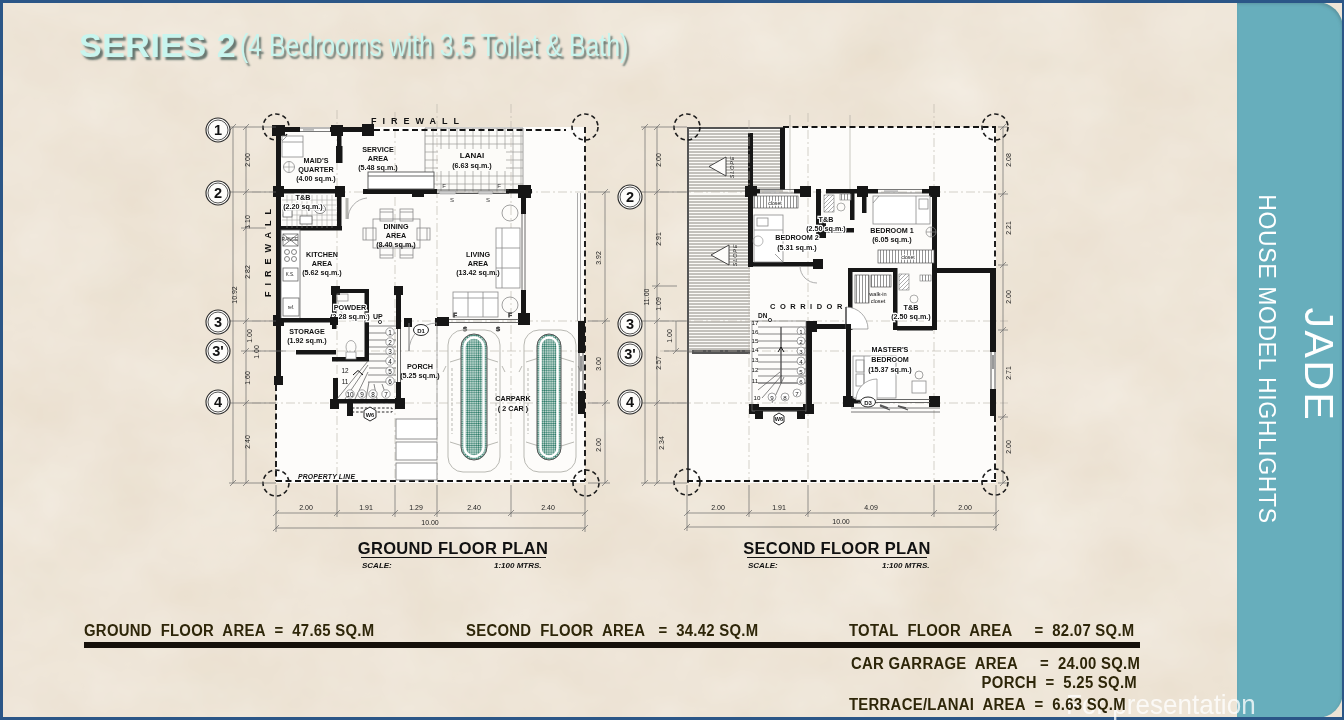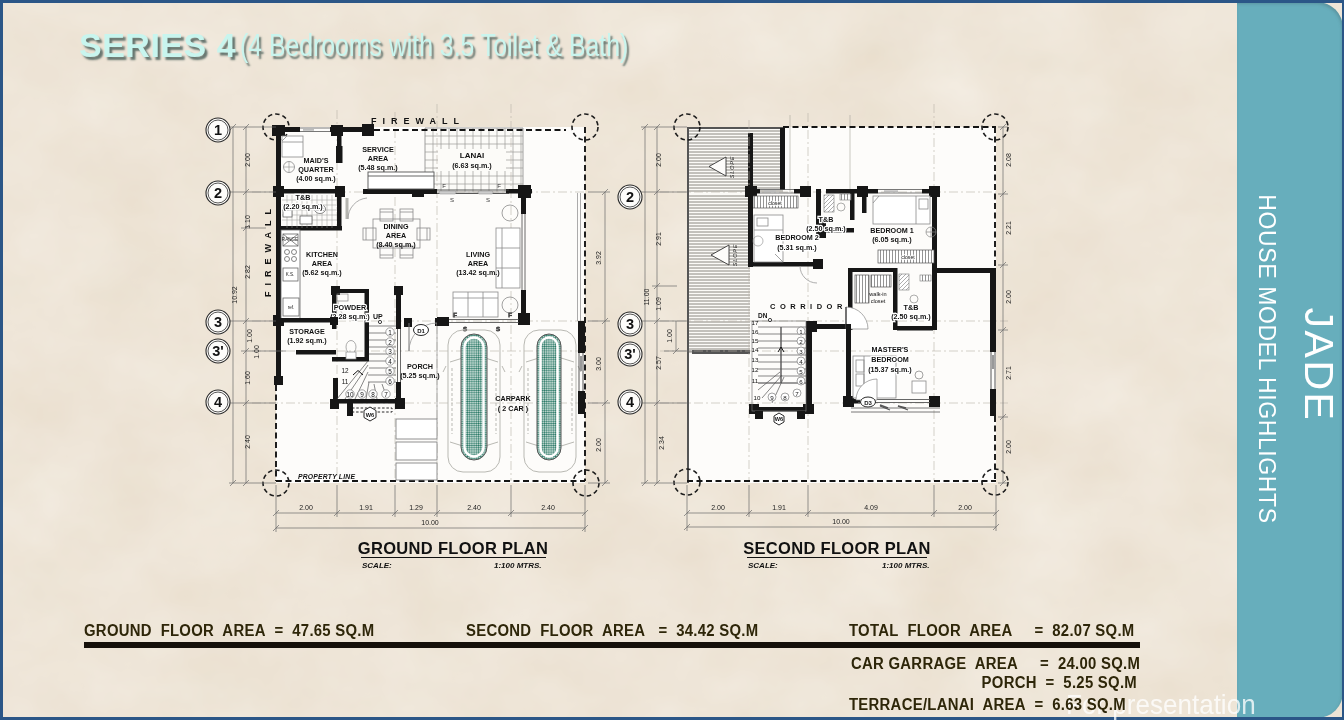--- a/index.html
+++ b/index.html
@@ -20,21 +20,21 @@
       <feTurbulence type="fractalNoise" baseFrequency="0.006 0.009" numOctaves="3" seed="23" result="n"></feTurbulence>
       <feColorMatrix in="n" type="matrix" values="0 0 0 0 0.87  0 0 0 0 0.81  0 0 0 0 0.71  0 0.22 0 0 -0.02"></feColorMatrix>
     </filter>
   </defs>
   <rect width="1344" height="720" fill="#e7dbc9"></rect>
   <rect width="1344" height="720" filter="url(#marbleD)"></rect>
   <rect width="1344" height="720" filter="url(#marbleL)"></rect>
 </svg>
 
 <div class="abs" style="left:79px;top:26px;width:900px;white-space:nowrap;">
-  <span class="abs" style="left:0;top:0;font-size:34px;font-weight:bold;color:#c8f5ee;text-shadow:2.8px 2.8px 2px rgba(95,112,105,0.95);letter-spacing:0.5px;">SERIES 4</span>
+  <span class="abs" style="left:0;top:0;font-size:34px;font-weight:bold;color:#c8f5ee;text-shadow:2.8px 2.8px 2px rgba(95,112,105,0.95);letter-spacing:0.5px;">SERIES 2</span>
   <span class="abs" style="left:161px;top:2px;font-size:31px;color:#c9f5ee;text-shadow:2.8px 2.8px 2px rgba(95,112,105,0.9);display:inline-block;transform:scaleX(0.80);transform-origin:left top;">(4 Bedrooms with 3.5 Toilet &amp; Bath)</span>
 </div>
 
 <svg class="abs" style="left:0;top:0" width="1344" height="720" font-family="Liberation Sans">
 <defs>
 
   <pattern id="dots" width="2.2" height="2.2" patternUnits="userSpaceOnUse">
     <rect width="2.2" height="2.2" fill="#eef4f0"></rect>
     <circle cx="1.1" cy="1.1" r="0.9" fill="#2b7a68"></circle>
   </pattern>

